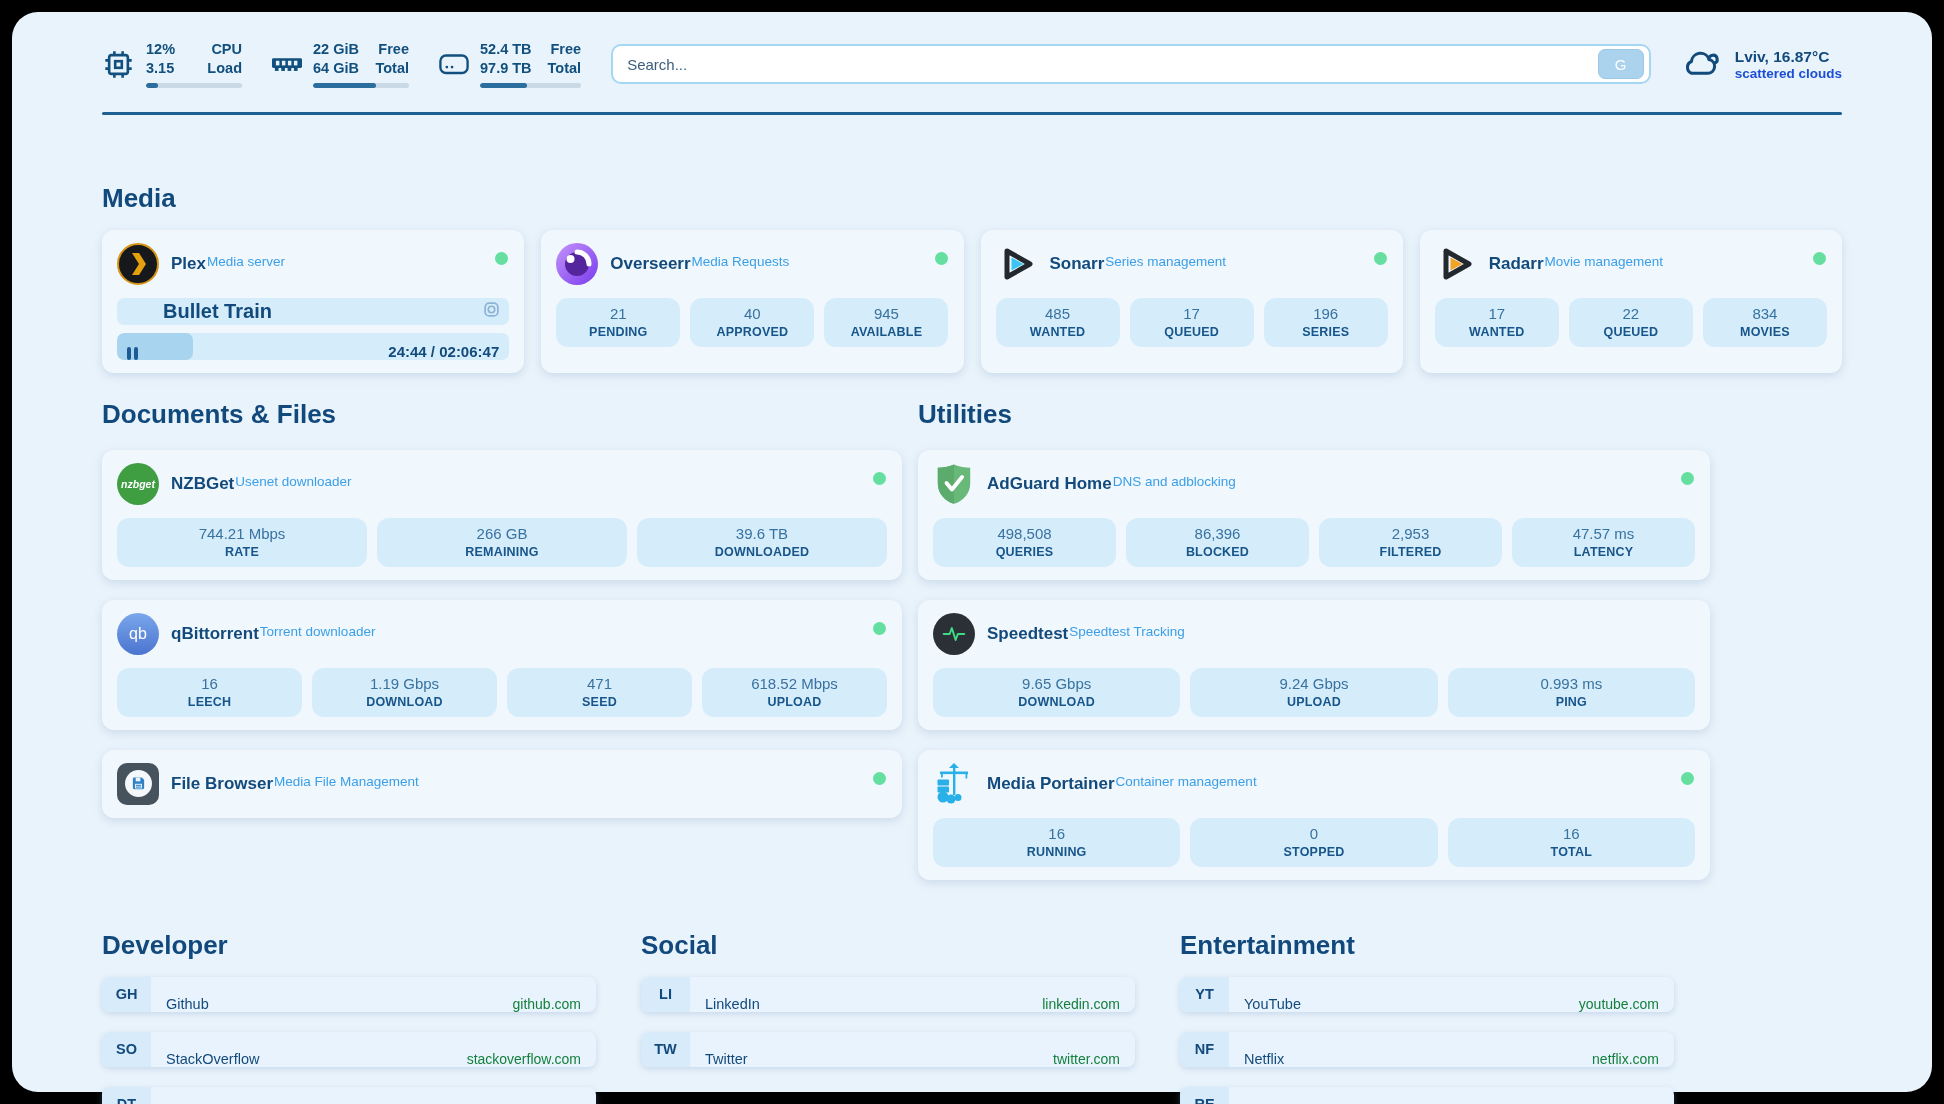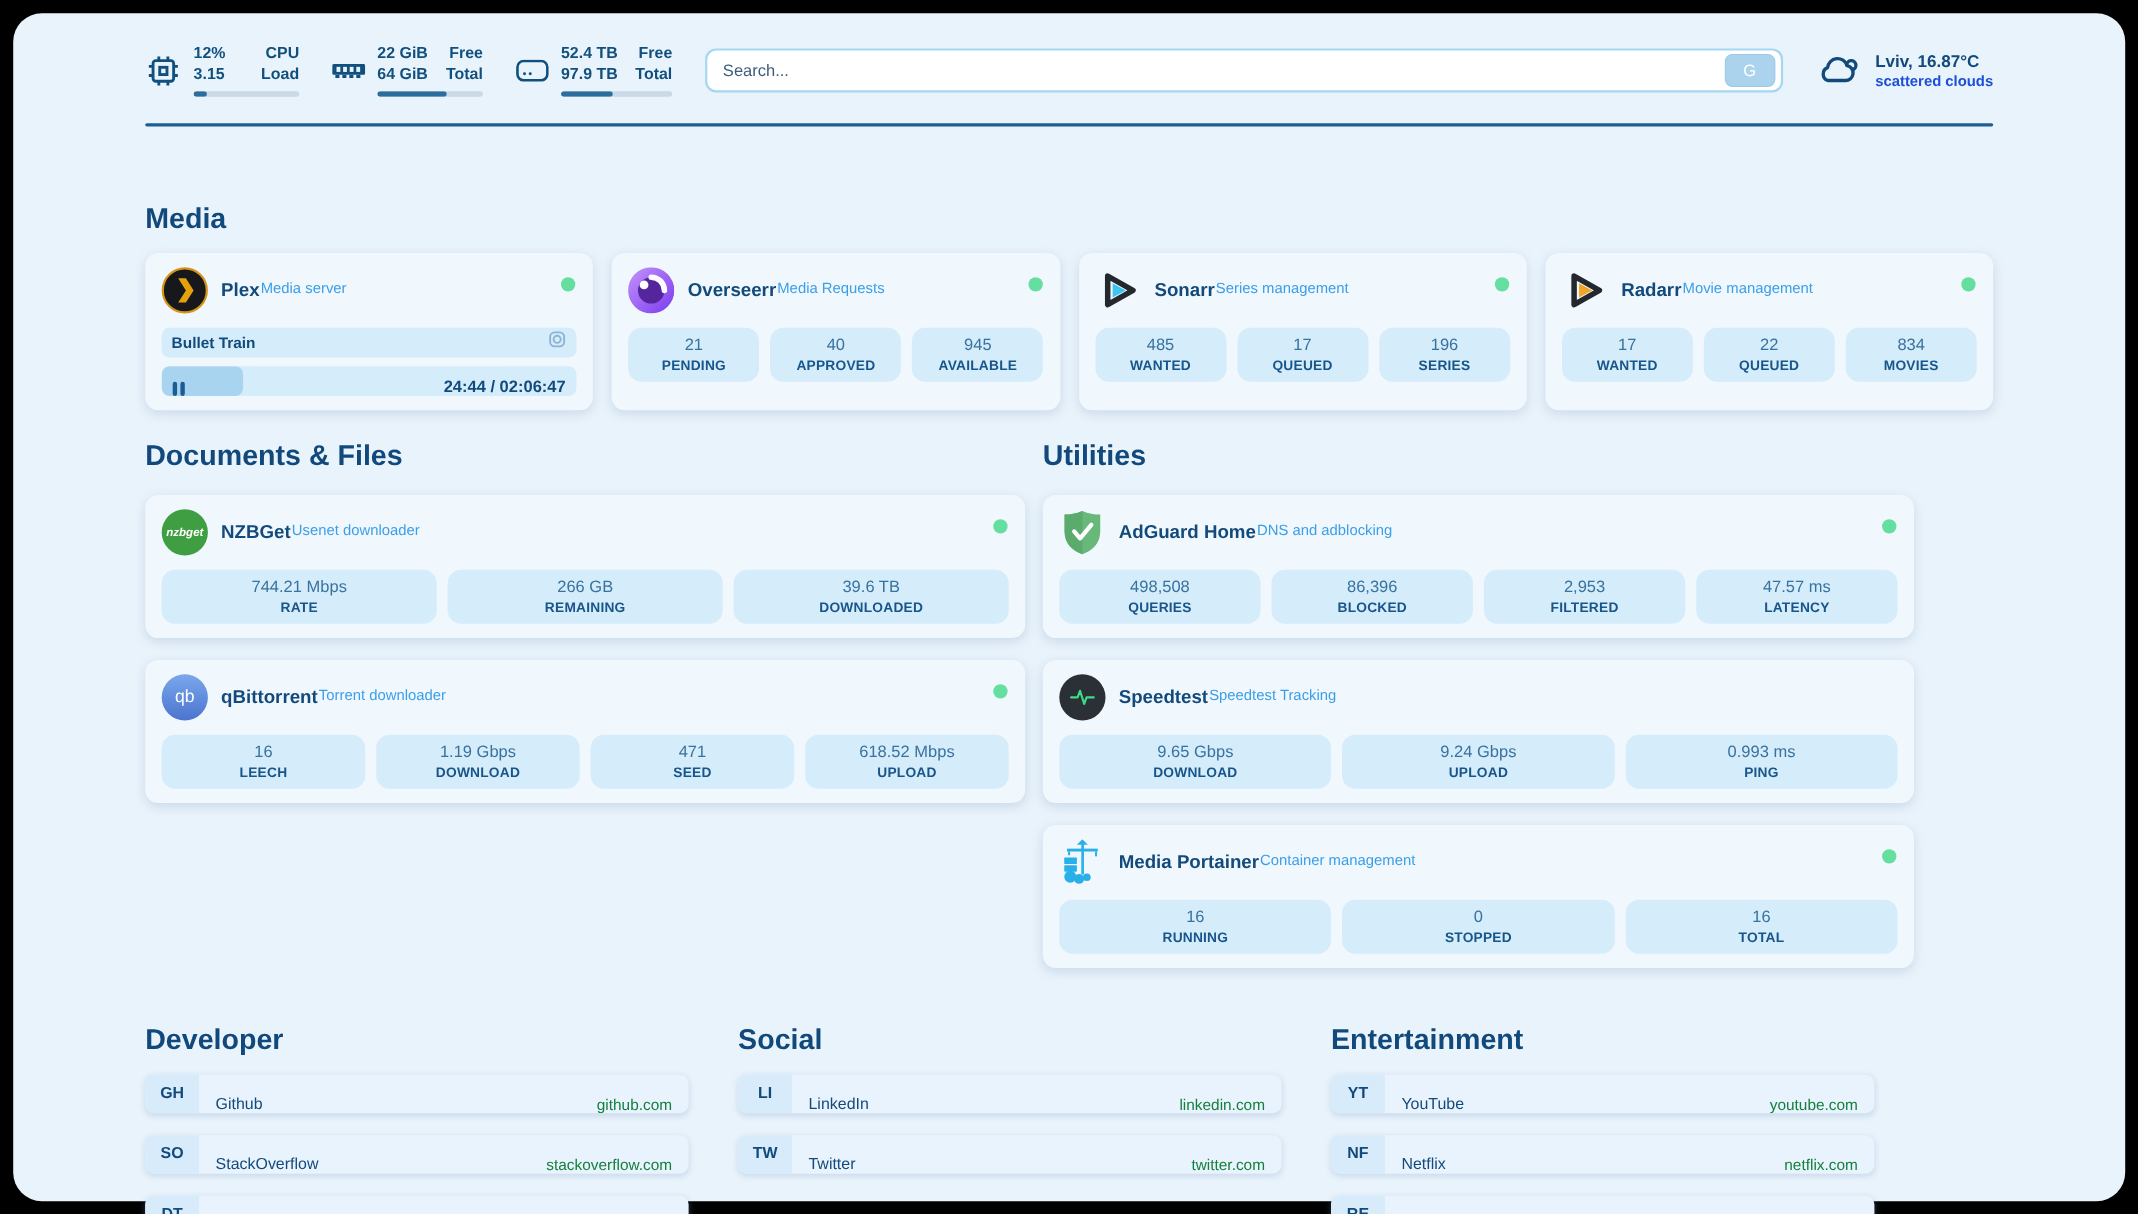--- a/index.html
+++ b/index.html
@@ -1,19 +1,19 @@
 <!DOCTYPE html>
 <html><head>
 <meta charset="utf-8">
 <style>
   * { margin:0; padding:0; box-sizing:border-box; }
   html,body { width:1944px; height:1104px; background:#000; overflow:hidden;
               font-family:"Liberation Sans", sans-serif; }
   .app { position:absolute; left:12px; top:12px; width:1920px; height:1080px;
-         background:#e9f3fb; border-radius:26px; padding:0 120px; }
+         background:#e9f3fb; border-radius:26px; padding:0 90px; }
 
   
   .header { display:flex; align-items:center; padding-top:28px; gap:30px; }
   .sys-widget { display:flex; align-items:center; gap:11px; flex:none; }
   .sys-icon { flex:none; display:flex; align-items:center; }
   .sys-body { display:flex; flex-direction:column; min-width:96px; }
   .sys-text { display:flex; justify-content:space-between; gap:16px;
               font-size:14.5px; font-weight:600; color:#11507e; line-height:1.32; }
   .sys-labels { text-align:right; }
   .sys-bar { margin-top:5px; height:5px; border-radius:3px; background:#c9d9e6; overflow:hidden; }
@@ -48,21 +48,21 @@
   .status-dot { position:absolute; right:1px; top:9px; width:13px; height:13px;
                 border-radius:50%; background:#64dfa0; }
 
   .stats { display:flex; gap:10px; margin-top:13px; }
   .stat { flex:1; background:#d5ecfb; border-radius:12px; padding:7px 4px 8px; text-align:center; }
   .stat-value { font-size:15px; color:#38729f; }
   .stat-label { font-size:12.5px; font-weight:700; color:#17558a; margin-top:3px; letter-spacing:.2px; }
 
   .media-row { margin-top:13px; height:27px; background:#d5ecfb; border-radius:7px;
                display:flex; align-items:center; justify-content:space-between; padding:0 9px; }
-  .media-row-title { font-size:14px; font-weight:600; color:#134a7c; }
+  .media-row-title { font-size:20px; font-weight:600; color:#134a7c;margin-left:37px; }
   .progress-row { margin-top:8px; height:27px; background:#d5ecfb; border-radius:7px;
                   position:relative; display:flex; align-items:flex-end; overflow:hidden; }
   .progress-fill { position:absolute; left:0; top:0; height:100%; background:#a9d4f0; border-radius:7px; }
   .pause { position:relative; margin-left:10px; display:flex; gap:3px; }
   .pause i { width:4px; height:13px; background:#1b5c94; border-radius:2px; }
   .progress-time { position:absolute; right:10px; font-size:15px; font-weight:700; color:#134a7c; }
 
   .two-col { margin-top:26px; display:grid; grid-template-columns:800px 792px; gap:16px; }
   .col .section-heading { margin-bottom:20px; }
   .col .card { margin-bottom:20px; }
@@ -398,20 +398,40 @@
             <div class="stat-value">471</div>
             <div class="stat-label">SEED</div>
           </div>
           <div class="stat">
             <div class="stat-value">618.52 Mbps</div>
             <div class="stat-label">UPLOAD</div>
           </div>
         </div>
       </div>
 
+      <div class="card">
+        <div class="card-head">
+          <span class="fb-square">
+            <span class="fb-inner">
+              <svg width="15" height="15" viewBox="0 0 16 16">
+                <path d="M2 3 a1.5 1.5 0 0 1 1.5-1.5 h8 L14 4 v8.5 a1.5 1.5 0 0 1-1.5 1.5 h-9 A1.5 1.5 0 0 1 2 12.5 Z" fill="#2f80c4"></path>
+                <rect x="5" y="1.7" width="5" height="4" fill="#eaf3fb"></rect>
+                <rect x="4.3" y="8.3" width="7.4" height="5" fill="#eaf3fb"></rect>
+                <rect x="5.3" y="9.4" width="5.4" height="1.1" fill="#2f80c4"></rect>
+                <rect x="5.3" y="11.3" width="5.4" height="1.1" fill="#2f80c4"></rect>
+              </svg>
+            </span>
+          </span>
+          <div class="head-text">
+            <span class="app-title">File Browser</span>
+            <span class="app-sub">Media File Management</span>
+          </div>
+          <span class="status-dot"></span>
+        </div>
+      </div>
     </div>
 
     <div class="col">
       <div class="section-heading">Utilities</div>
 
       <div class="card">
         <div class="card-head">
           <span class="app-icon">
             <svg width="36" height="42" viewBox="0 0 24 28">
               <path d="M12 1 C8.5 2.6 4.5 3.2 1.2 3.2 V13.5 c0 7.2 5 12 10.8 13.7 C17.8 25.5 22.8 20.7 22.8 13.5 V3.2 C19.5 3.2 15.5 2.6 12 1z" fill="#68b87a"></path>

